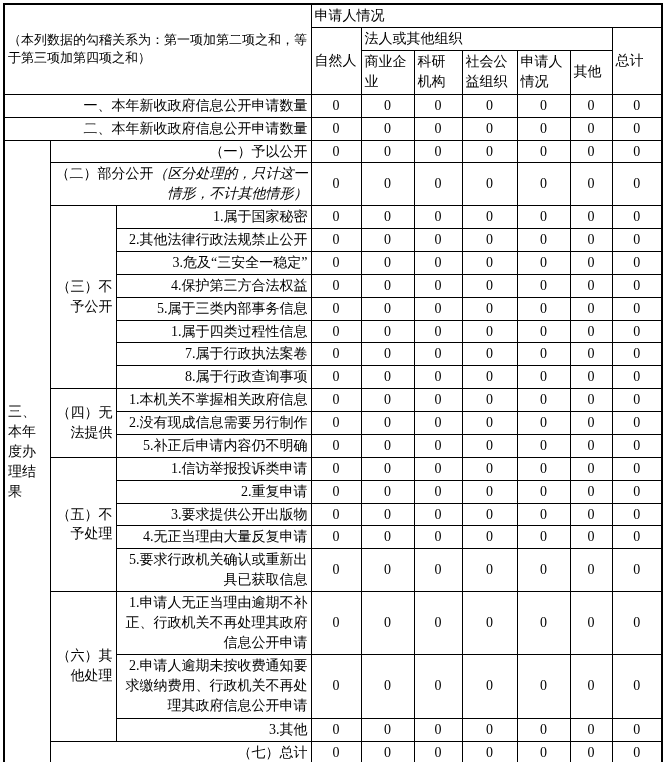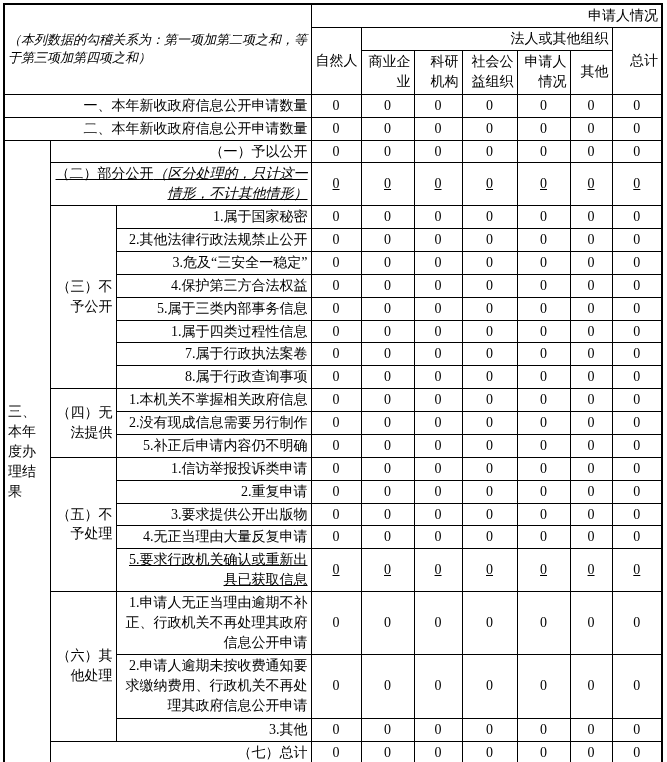--- a/index.html
+++ b/index.html
@@ -25,34 +25,33 @@
     color: #000000;
   }
   table.stat td {
     border: 1px solid #000000;
     padding: 1px 3px;
     line-height: 1.42;
     vertical-align: middle;
     overflow: hidden;
     word-break: break-all;
   }
-  td.hc { text-align: right; }
+  td.hc { text-align: left; }
   td.lbl { text-align: right; }
   td.a-cell { text-align: left; padding: 1px 1px 1px 2px; }
   td.grp { text-align: right; }
   td.v { text-align: center; }
   td.note-cell {
-    font-style: italic;
     text-align: left;
     padding: 2px 6px;
     font-size: 13px;
   }
   span.inline-note { font-style: italic; }
   tr.h22 { height: 22px; }
-  tr.h40 { height: 40px; text-decoration: underline; }
+  tr.h40 { height: 40px; }
   tr.h44 { height: 44px; }
   tr.h58 { height: 58px; }
   tr.h64 { height: 64px; padding-left: 20px; }
 </style>
 </head>
 <body>
 
 <div class="page">
   <table class="stat">
     <colgroup>

